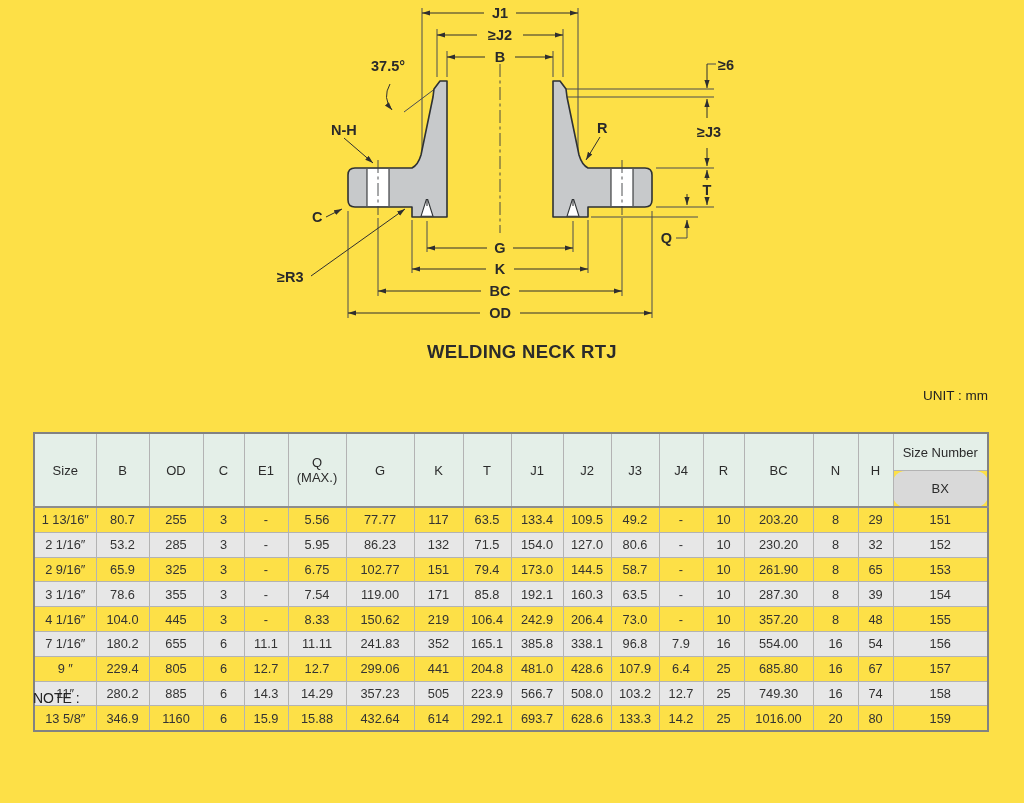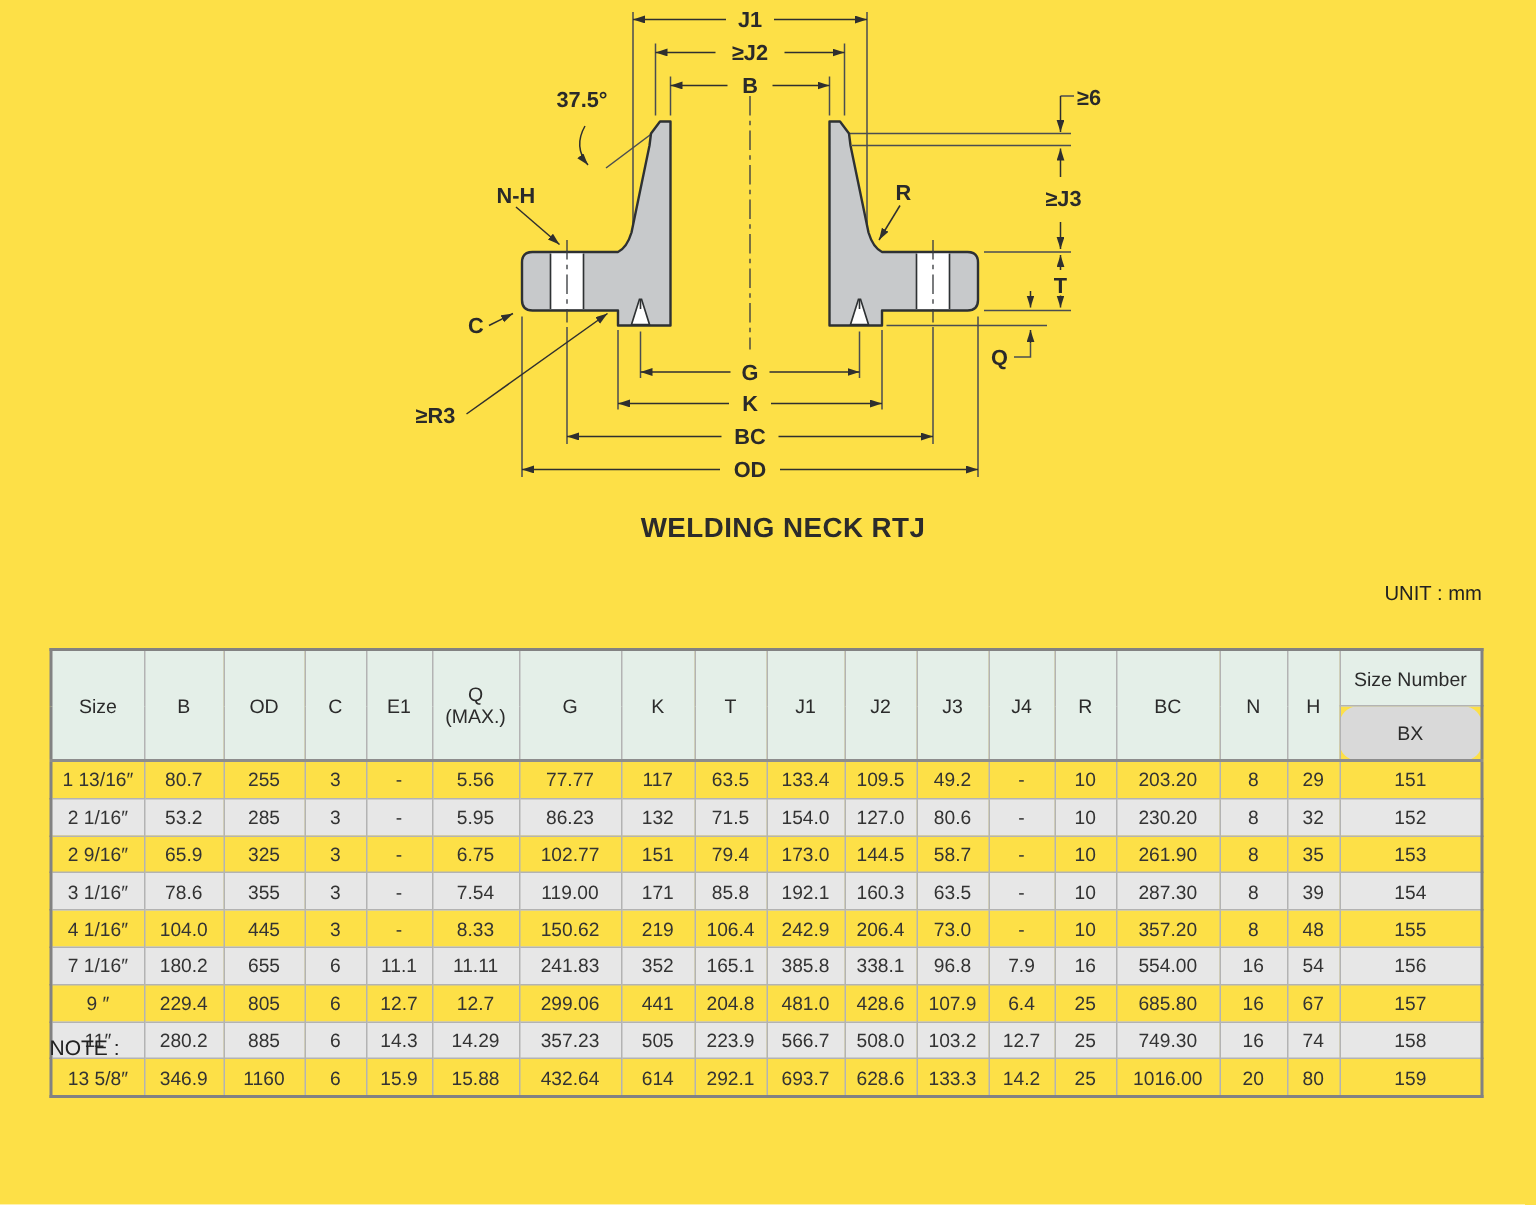--- a/index.html
+++ b/index.html
@@ -240,21 +240,21 @@
           <td>102.77</td>
           <td>151</td>
           <td>79.4</td>
           <td>173.0</td>
           <td>144.5</td>
           <td>58.7</td>
           <td>-</td>
           <td>10</td>
           <td>261.90</td>
           <td>8</td>
-          <td>35</td>
+          <td>65</td>
           <td>153</td>
         </tr>
         <tr>
           <td>3 1/16″</td>
           <td>78.6</td>
           <td>355</td>
           <td>3</td>
           <td>-</td>
           <td>7.54</td>
           <td>119.00</td>

